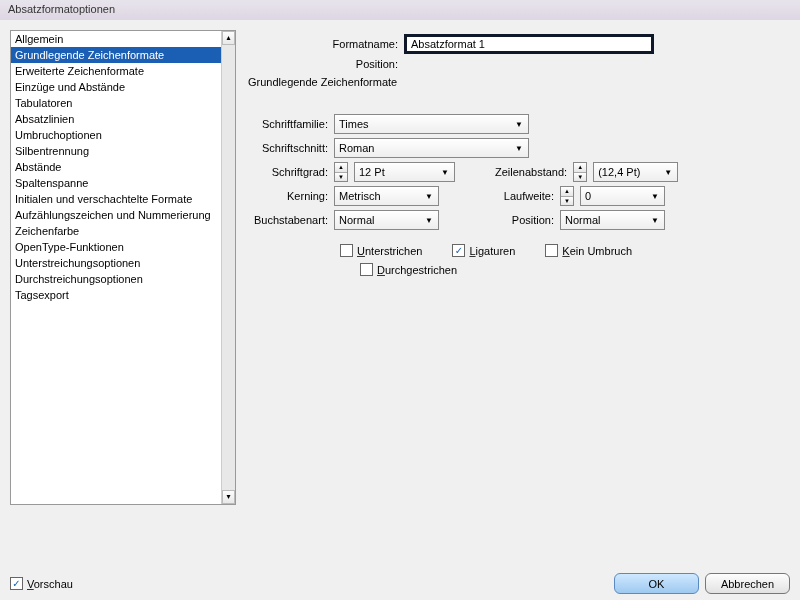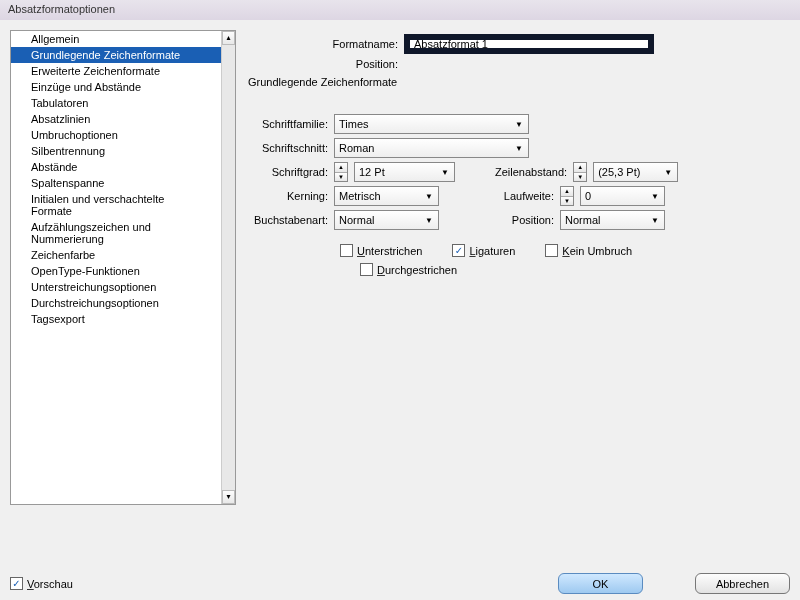--- a/index.html
+++ b/index.html
@@ -1,45 +1,45 @@
 <!DOCTYPE html>
 <html><head>
 <meta charset="utf-8">
 <style>
 * { box-sizing: border-box; margin: 0; padding: 0; }
 body { font-family: "Segoe UI", Tahoma, sans-serif; font-size: 11px; background: #f0f0f0; width: 800px; height: 600px; overflow: hidden; }
 .title-bar { height: 20px; background: linear-gradient(#e8e4ec, #ddd6e3); padding: 3px 8px; font-size: 11px; color: #333; }
 .dialog { display: flex; padding: 10px; gap: 12px; height: 554px; }
 .sidebar-wrap { display: flex; border: 1px solid #999; background: #fff; height: 475px; }
 .sidebar { width: 210px; overflow: hidden; }
-.sidebar-item { padding: 2px 20px; font-size: 11px; cursor: default; }
+.sidebar-item { padding: 2px 4px; font-size: 11px; cursor: default; }
 .sidebar-item.selected { background: #1a5fb4; color: #fff; }
 .scroll-track { width: 14px; background: #e8e8e8; border-left: 1px solid #ccc; position: relative; }
 .scroll-arrow { height: 14px; background: linear-gradient(#fdfdfd,#e8e8e8); border: 1px solid #bbb; font-size: 8px; text-align: center; line-height: 11px; }
 .main { flex: 1; padding: 4px 8px 0 0; }
 .form-row { display: flex; align-items: center; margin-bottom: 4px; gap: 6px; }
 .label { text-align: right; font-size: 11px; }
 .label-r { min-width: 80px; }
-.text-input { border: 6px solid #0f172a; padding: 2px 4px; font-size: 11px; background: #fff; height: 20px; }
+.text-input { border: 3px solid #0f172a; padding: 2px 4px; font-size: 11px; background: #fff; height: 20px; }
 .section-title { font-size: 11px; margin: 6px 0 16px 0; }
 .dropdown { display: inline-flex; align-items: center; border: 1px solid #888; background: linear-gradient(#fff,#eee); height: 20px; padding: 0 2px 0 4px; font-size: 11px; }
 .dd-arrow { margin-left: auto; font-size: 8px; padding: 0 3px; }
 .spinner { display: inline-flex; flex-direction: column; border: 1px solid #888; width: 14px; height: 20px; }
 .spin-btn { flex:1; font-size:6px; text-align:center; line-height:8px; background: linear-gradient(#fff,#e6e6e6); border-bottom:1px solid #aaa; }
 .spin-btn:last-child { border-bottom:none; }
 .checkbox-row { display: flex; gap: 30px; margin-top: 14px; margin-left: 92px; }
 .checkbox-row2 { margin-left: 112px; margin-top: 6px; }
 .cb { display: inline-flex; align-items: center; gap: 4px; font-size: 11px; }
 .cb-box { width: 13px; height: 13px; border: 1px solid #666; background: #fff; display:inline-flex; align-items:center; justify-content:center; font-size:10px; color:#1a5fb4; }
 .under { text-decoration: underline; text-decoration-color: #333; }
 .footer { position: absolute; bottom: 6px; left: 10px; right: 10px; display: flex; align-items: center; }
 .footer-btns { margin-left: auto; display: flex; gap: 6px; }
 .btn { border: 1px solid #777; background: linear-gradient(#fdfdfd,#e2e2e2); padding: 2px 0; font-size: 11px; height: 21px; border-radius: 6px; text-align: center; }
 .btn.primary { background: linear-gradient(#cfe8ff,#9ec9f0); border-color:#5a8bc0; width: 85px; }
-.btn.secondary { width: 95px; margin-left: 46px; }
+.btn.secondary { width: 85px; }
 </style>
 </head>
 <body>
 
 <div class="title-bar">Absatzformatoptionen</div>
 
 <div class="dialog">
 
   <div class="sidebar-wrap">
     <div class="sidebar" id="sidebar">
@@ -107,21 +107,21 @@
           <span>12 Pt</span>
           <span class="dd-arrow">▼</span>
         </div>
       <div style="width:28px"></div>
       <div class="label">Zeilenabstand:</div>
       <div class="spinner">
           <div class="spin-btn">▲</div>
           <div class="spin-btn">▼</div>
         </div>
       <div class="dropdown" style="width:85px">
-          <span>(25,3 Pt)</span>
+          <span>(12,4 Pt)</span>
           <span class="dd-arrow">▼</span>
         </div>
     </div>
 
     <div class="form-row">
       <div class="label label-r">Kerning:</div>
       <div class="dropdown" style="width:105px">
           <span>Metrisch</span>
           <span class="dd-arrow">▼</span>
         </div>

